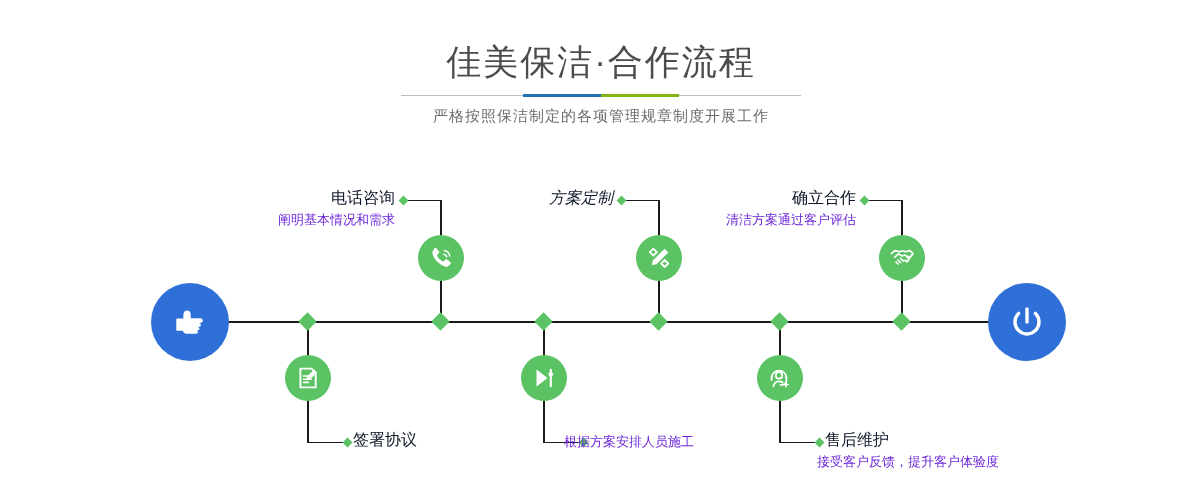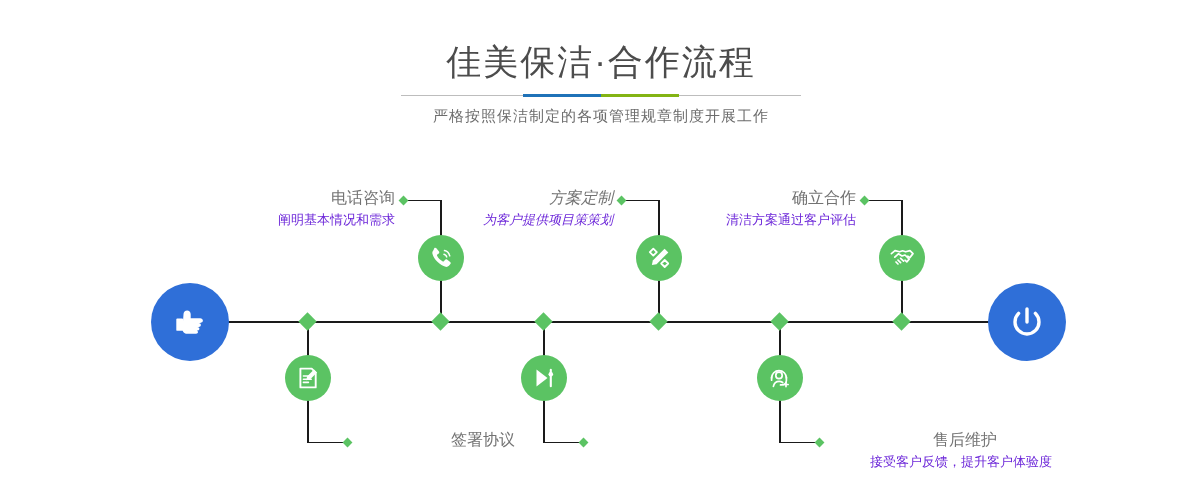--- a/index.html
+++ b/index.html
@@ -58,24 +58,24 @@
   
   .dia-sm{
     position:absolute;width:7px;height:7px;background:#5bc363;
     transform:rotate(45deg);z-index:4;
   }
   
   .elbow{position:absolute;height:1px;background:#1a1a1a;z-index:1;}
 
   
   .lbl{position:absolute;z-index:5;white-space:nowrap;}
-  .lbl .t{font-size:16px;color:#737373;line-height:20px;}
+  .lbl .t{font-size:16px;color:#0f172a;line-height:20px;}
   .lbl .s{font-size:13px;color:#6d28d9;line-height:20px;margin-top:2px;}
   .lbl.up{text-align:right;}
-  .lbl.dn{text-align:center;}
+  .lbl.dn{text-align:left;}
 </style>
 </head>
 <body>
 
 <div id="stage">
 
   <div class="hdr">
     <div class="hdr-title">佳美保洁·合作流程</div>
     <div class="divider">
       <div class="seg l"></div>
@@ -151,37 +151,37 @@
         <path fill="none" stroke="#ffffff" stroke-width="1.8" stroke-linecap="round" stroke-linejoin="round" d="M8.3 4.6l3.5 3.5-3.5 3.5-3.5-3.5z"></path>
         <path fill="none" stroke="#ffffff" stroke-width="1.8" stroke-linecap="round" stroke-linejoin="round" d="M19.7 16.0l3.5 3.5-3.5 3.5-3.5-3.5z"></path>
       </svg>
     </span>
   </div>
   <div class="dia" style="left:652px;top:315px;"></div>
   <div class="elbow" style="left:621px;top:200px;width:38px;"></div>
   <div class="dia-sm" style="left:618px;top:197px;"></div>
   <div class="lbl up" style="left:363px;top:188px;width:250px;font-style:italic;">
     <div class="t">方案定制</div>
-    <div class="s">为客户提供项目策策划</div>
   </div>
 
   <div class="stem" style="left:543px;top:322px;height:121px;"></div>
   <div class="node" style="left:521px;top:355px;">
     <span>
       <svg width="28" height="28" viewBox="0 0 28 28">
         <path fill="#ffffff" d="M6.5 5.6l11.0 8.4-11.0 8.4z"></path>
         <line x1="20.8" y1="5.8" x2="20.8" y2="22.2" stroke="#ffffff" stroke-width="2.1" stroke-linecap="round"></line>
         <circle cx="20.8" cy="10.2" r="2.3" fill="#ffffff"></circle>
       </svg>
     </span>
   </div>
   <div class="dia" style="left:537px;top:315px;"></div>
   <div class="elbow" style="left:544px;top:442px;width:38px;"></div>
   <div class="dia-sm" style="left:580px;top:439px;"></div>
   <div class="lbl dn" style="left:589px;top:430px;width:260px;">
+    <div class="s" style="margin-left:-25px;">根据方案安排人员施工</div>
   </div>
 
   <div class="stem" style="left:901px;top:200px;height:122px;"></div>
   <div class="node" style="left:879px;top:235px;">
     <span>
       <svg width="28" height="28" viewBox="0 0 28 28">
         <path fill="none" stroke="#ffffff" stroke-width="1.7" stroke-linejoin="round" stroke-linecap="round" d="M3.4 9.6l3.6-3.0 4.6 1.2 3.0-1.0 3.0 1.0 4.4-1.2 3.0 3.0-3.2 4.0-2.0-1.4"></path>
         <path fill="none" stroke="#ffffff" stroke-width="1.7" stroke-linejoin="round" stroke-linecap="round" d="M6.8 13.2l3.6-3.4 3.6 2.2 3.0-1.0 4.2 4.2-2.4 2.6-1.8-1.6"></path>
         <path fill="none" stroke="#ffffff" stroke-width="1.7" stroke-linejoin="round" stroke-linecap="round" d="M10.0 16.2l2.6 2.4M12.6 14.4l3.0 2.8M8.0 18.0l2.0 2.0"></path>
       </svg>

